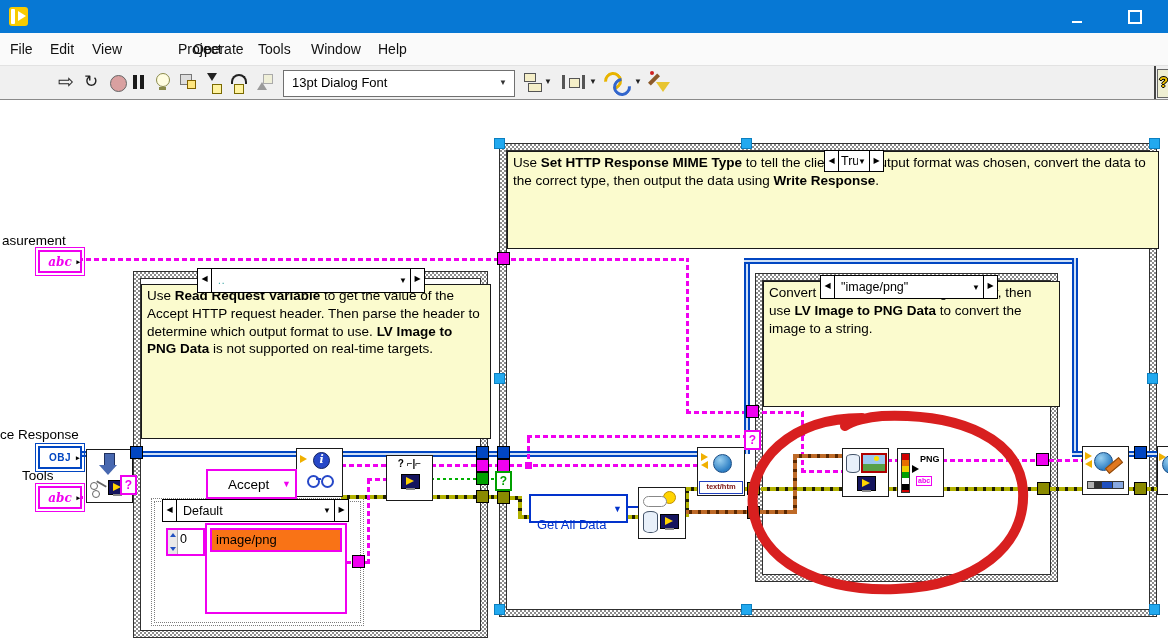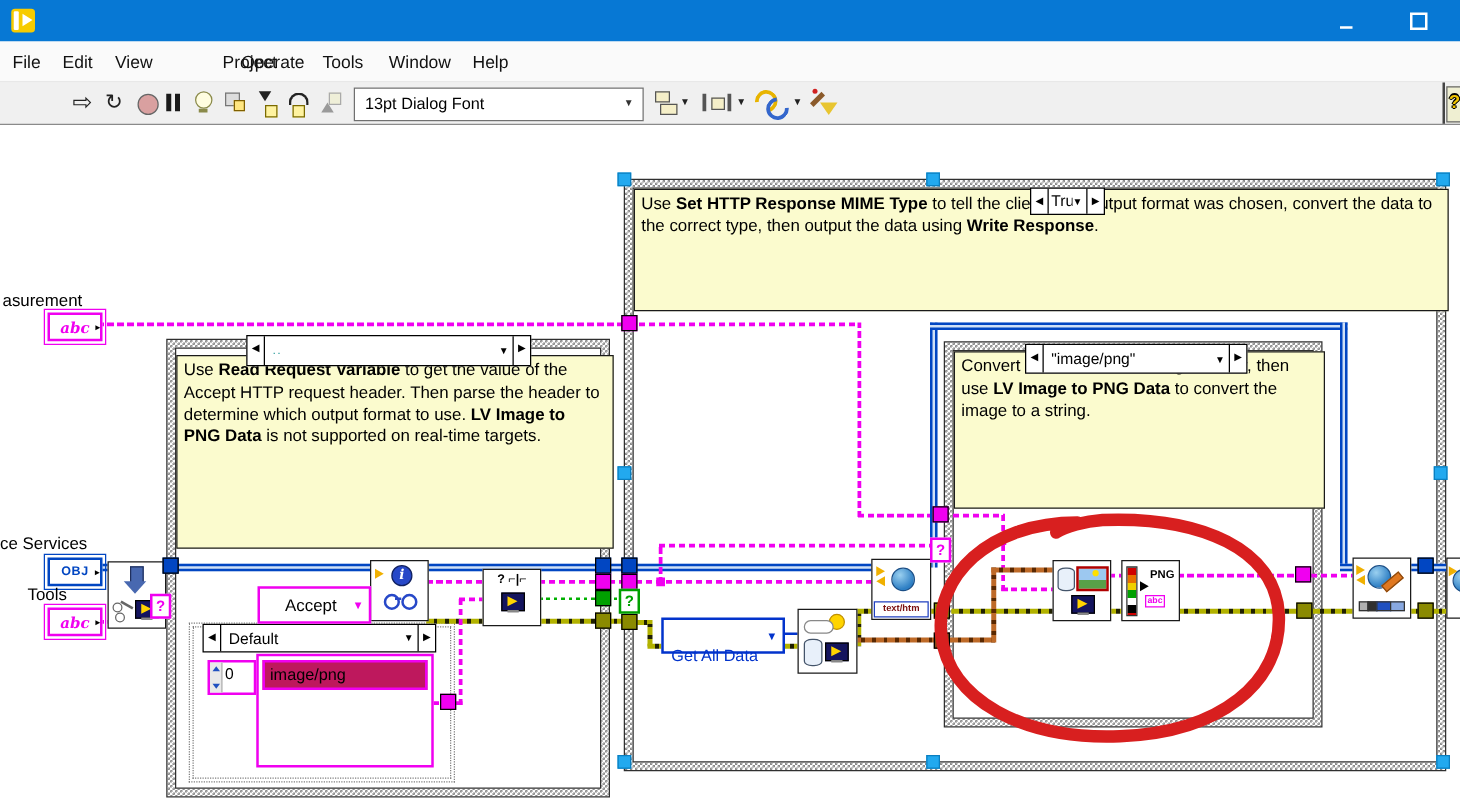--- a/index.html
+++ b/index.html
@@ -78,21 +78,21 @@
   .yarr2{position:absolute;width:0;height:0;border-right:7px solid #F0B000;border-top:4px solid transparent;border-bottom:4px solid transparent;}
   .cyl{position:absolute;background:#E8F0FA;border:1px solid #44546A;border-radius:45%/18%;}
   .mimelabel{position:absolute;left:1px;right:1px;bottom:1px;height:11px;border:1px solid #2040C0;background:#fff;font-size:7.5px;font-weight:bold;color:#7A1010;text-align:center;line-height:10px;overflow:hidden;}
   .matchglyph{position:absolute;left:0;right:0;top:2px;text-align:center;font-weight:bold;font-size:10px;color:#000;}
   .pngtxt{position:absolute;font-weight:bold;font-size:9px;color:#000;}
   .abcbox{position:absolute;border:1px solid #F000F0;color:#F000F0;font-weight:bold;font-size:7px;line-height:8px;padding:0 1px;background:#fff;}
   .handle{width:9px;height:9px;background:#22A9EF;border:1px solid #0B7FC0;z-index:10;}
   .spin{position:absolute;left:0;top:0;bottom:0;width:9px;background:#E9E9E9;border-right:1px solid #B0B0B0;}
   .spin .u{position:absolute;left:2px;top:3px;width:0;height:0;border-bottom:4px solid #2050C0;border-left:3px solid transparent;border-right:3px solid transparent;}
   .spin .d{position:absolute;left:2px;bottom:3px;width:0;height:0;border-top:4px solid #2050C0;border-left:3px solid transparent;border-right:3px solid transparent;}
-  .arr-item{border:2px solid #F000F0;height:20px;line-height:19px;font-size:13px;color:#000;padding-left:4px;margin-bottom:4px;background:#be185d;}
+  .arr-item{border:2px solid #F000F0;height:20px;line-height:19px;font-size:13px;color:#000;padding-left:4px;margin-bottom:4px;background:#f97316;}
   svg.anno{position:absolute;left:0;top:0;z-index:9;pointer-events:none;}
 </style>
 </head>
 <body>
 
 <div class="abs titlebar">
   <div class="abs lv-icon">
       <div class="bar"></div>
       <div class="tri"></div>
     </div>
@@ -192,21 +192,21 @@
   <span class="val">Default</span>
   <span class="dd">▼</span>
   <span class="inc">▶</span>
 </div>
 
 <div class="abs fl" style="left:2px;top:233px;">asurement</div>
 <div class="abs term term-pink" style="left:38px;top:250px;width:40px;height:19px;">
   <span>abc</span>
   <span class="ta">▸</span>
 </div>
-<div class="abs fl" style="left:0px;top:427px;">ce Services</div>
+<div class="abs fl" style="left:0px;top:427px;">ce Response</div>
 <div class="abs term term-blue" style="left:38px;top:446px;width:40px;height:19px;">
   <span>OBJ</span>
   <span class="ta">▸</span>
 </div>
 <div class="abs fl" style="left:22px;top:468px;">Tools</div>
 <div class="abs term term-pink" style="left:38px;top:486px;width:40px;height:19px;">
   <span>abc</span>
   <span class="ta">▸</span>
 </div>
 

